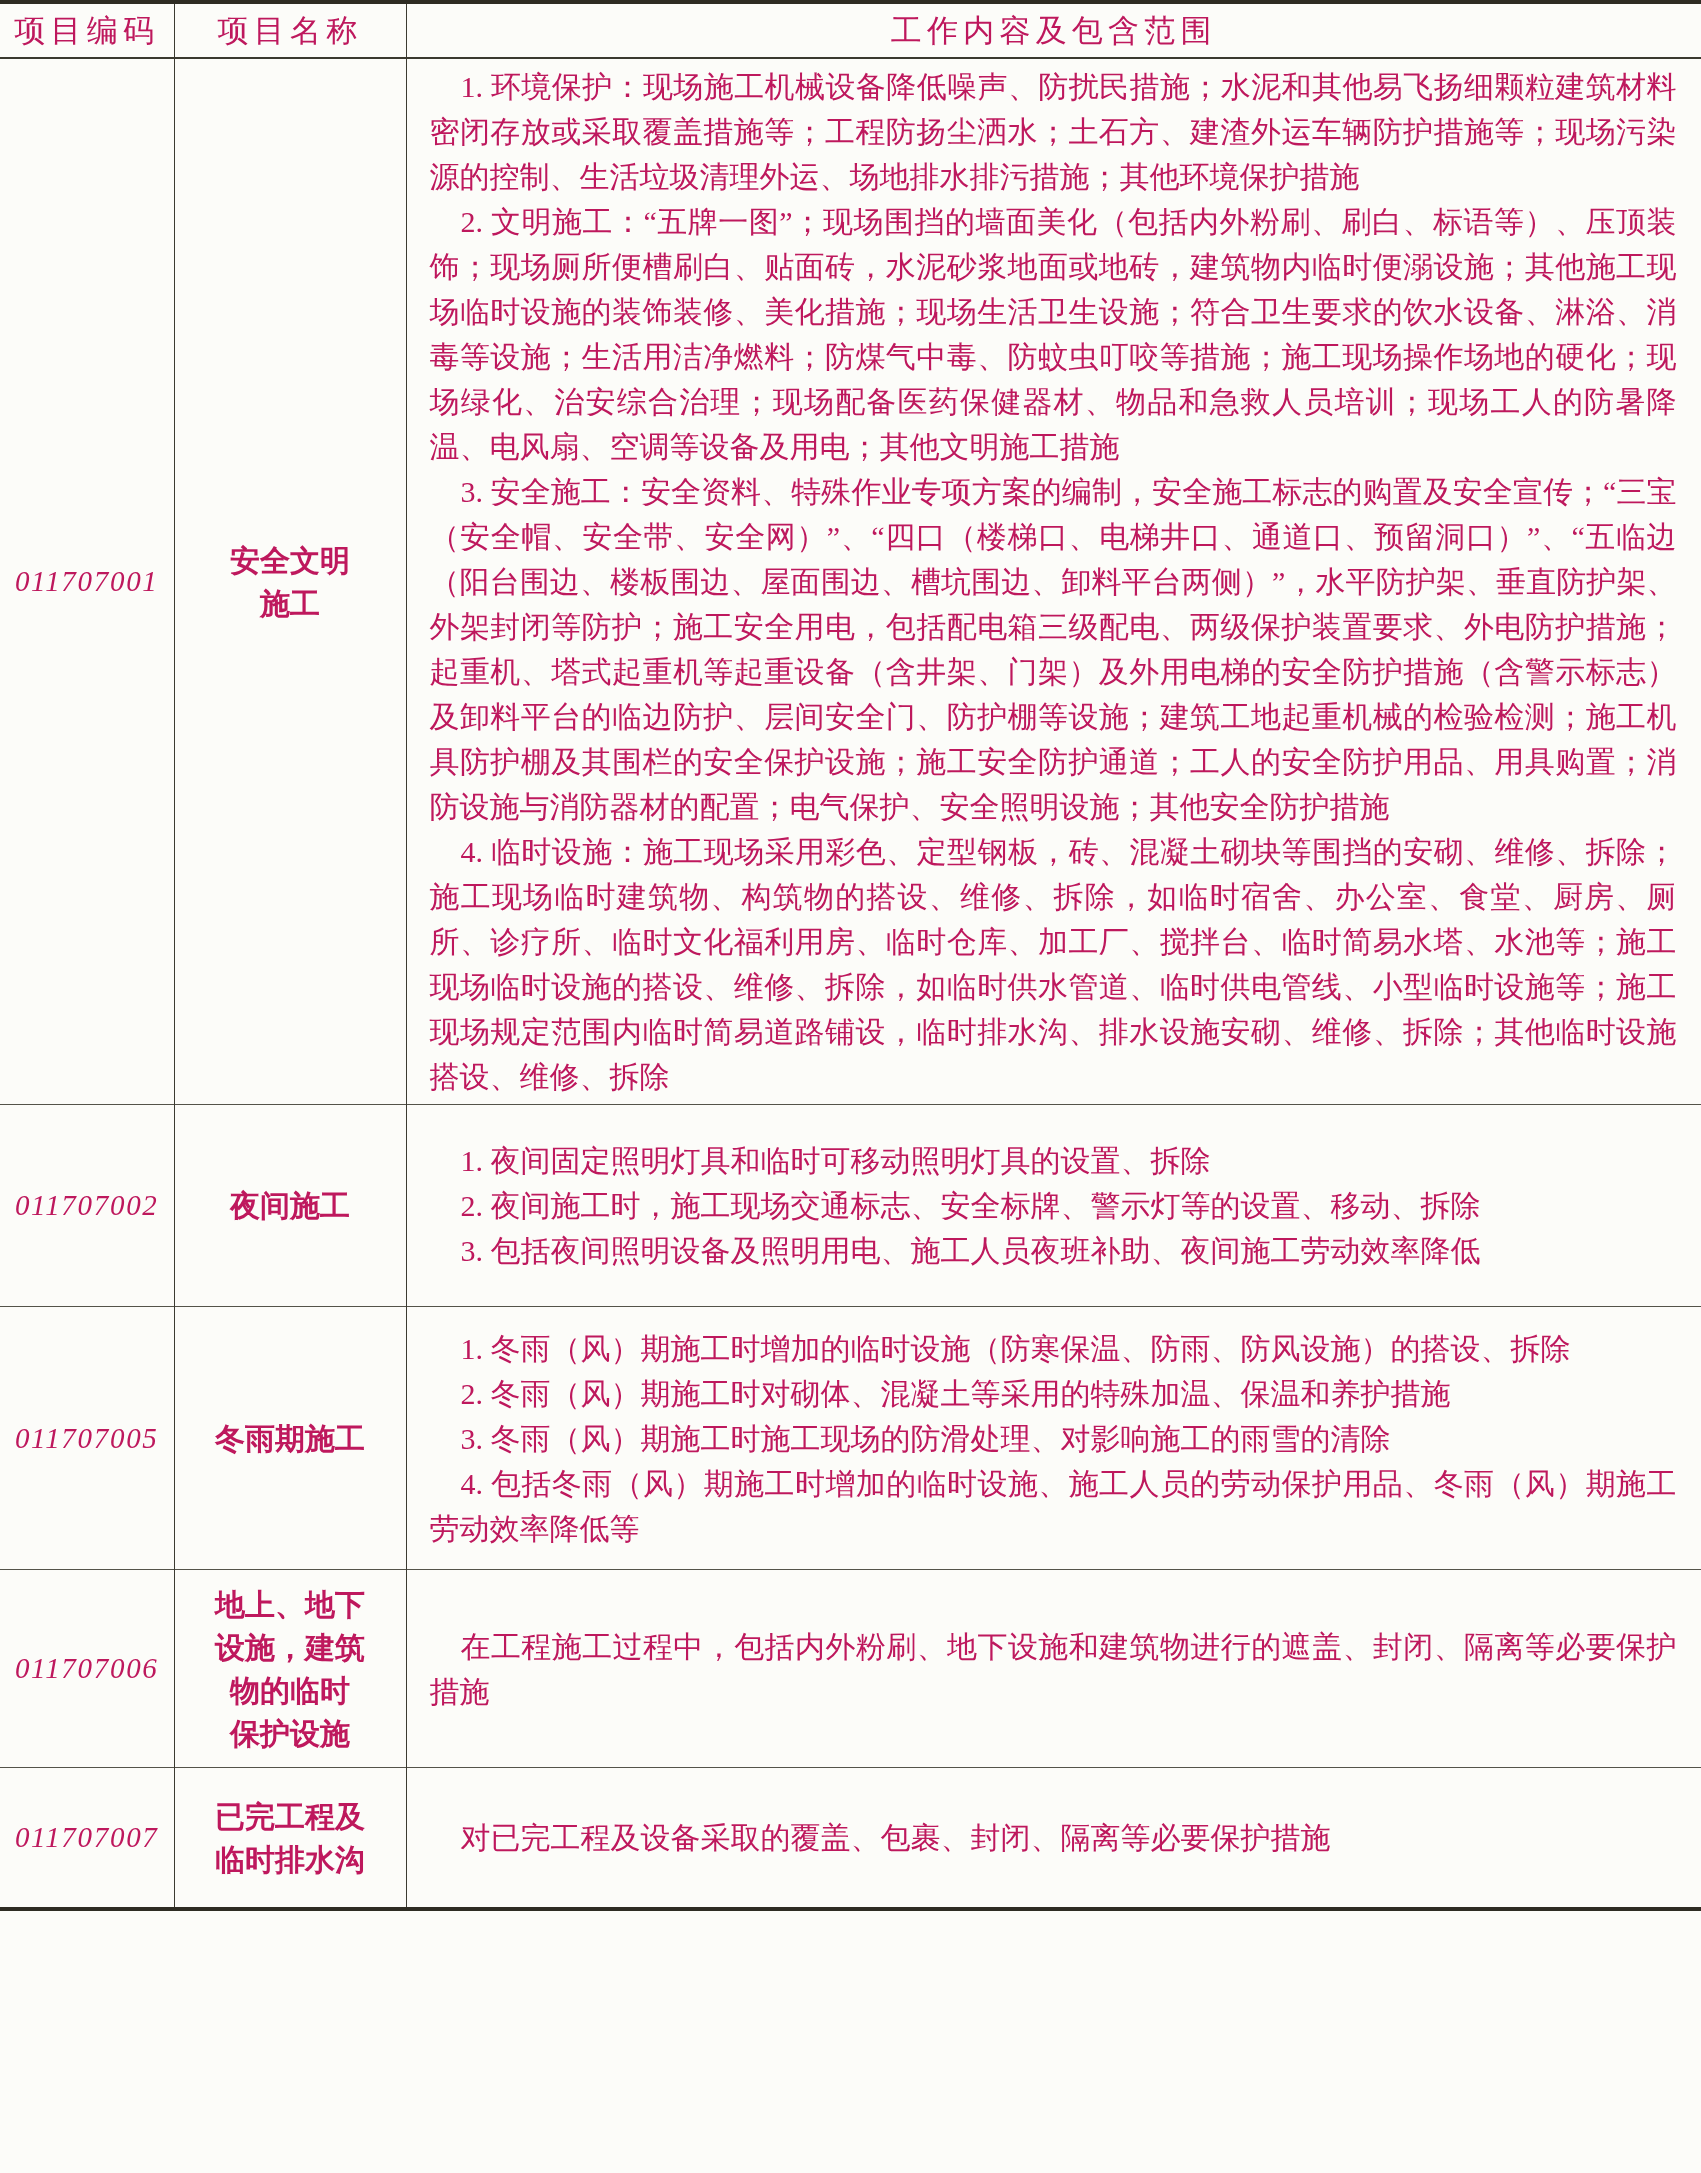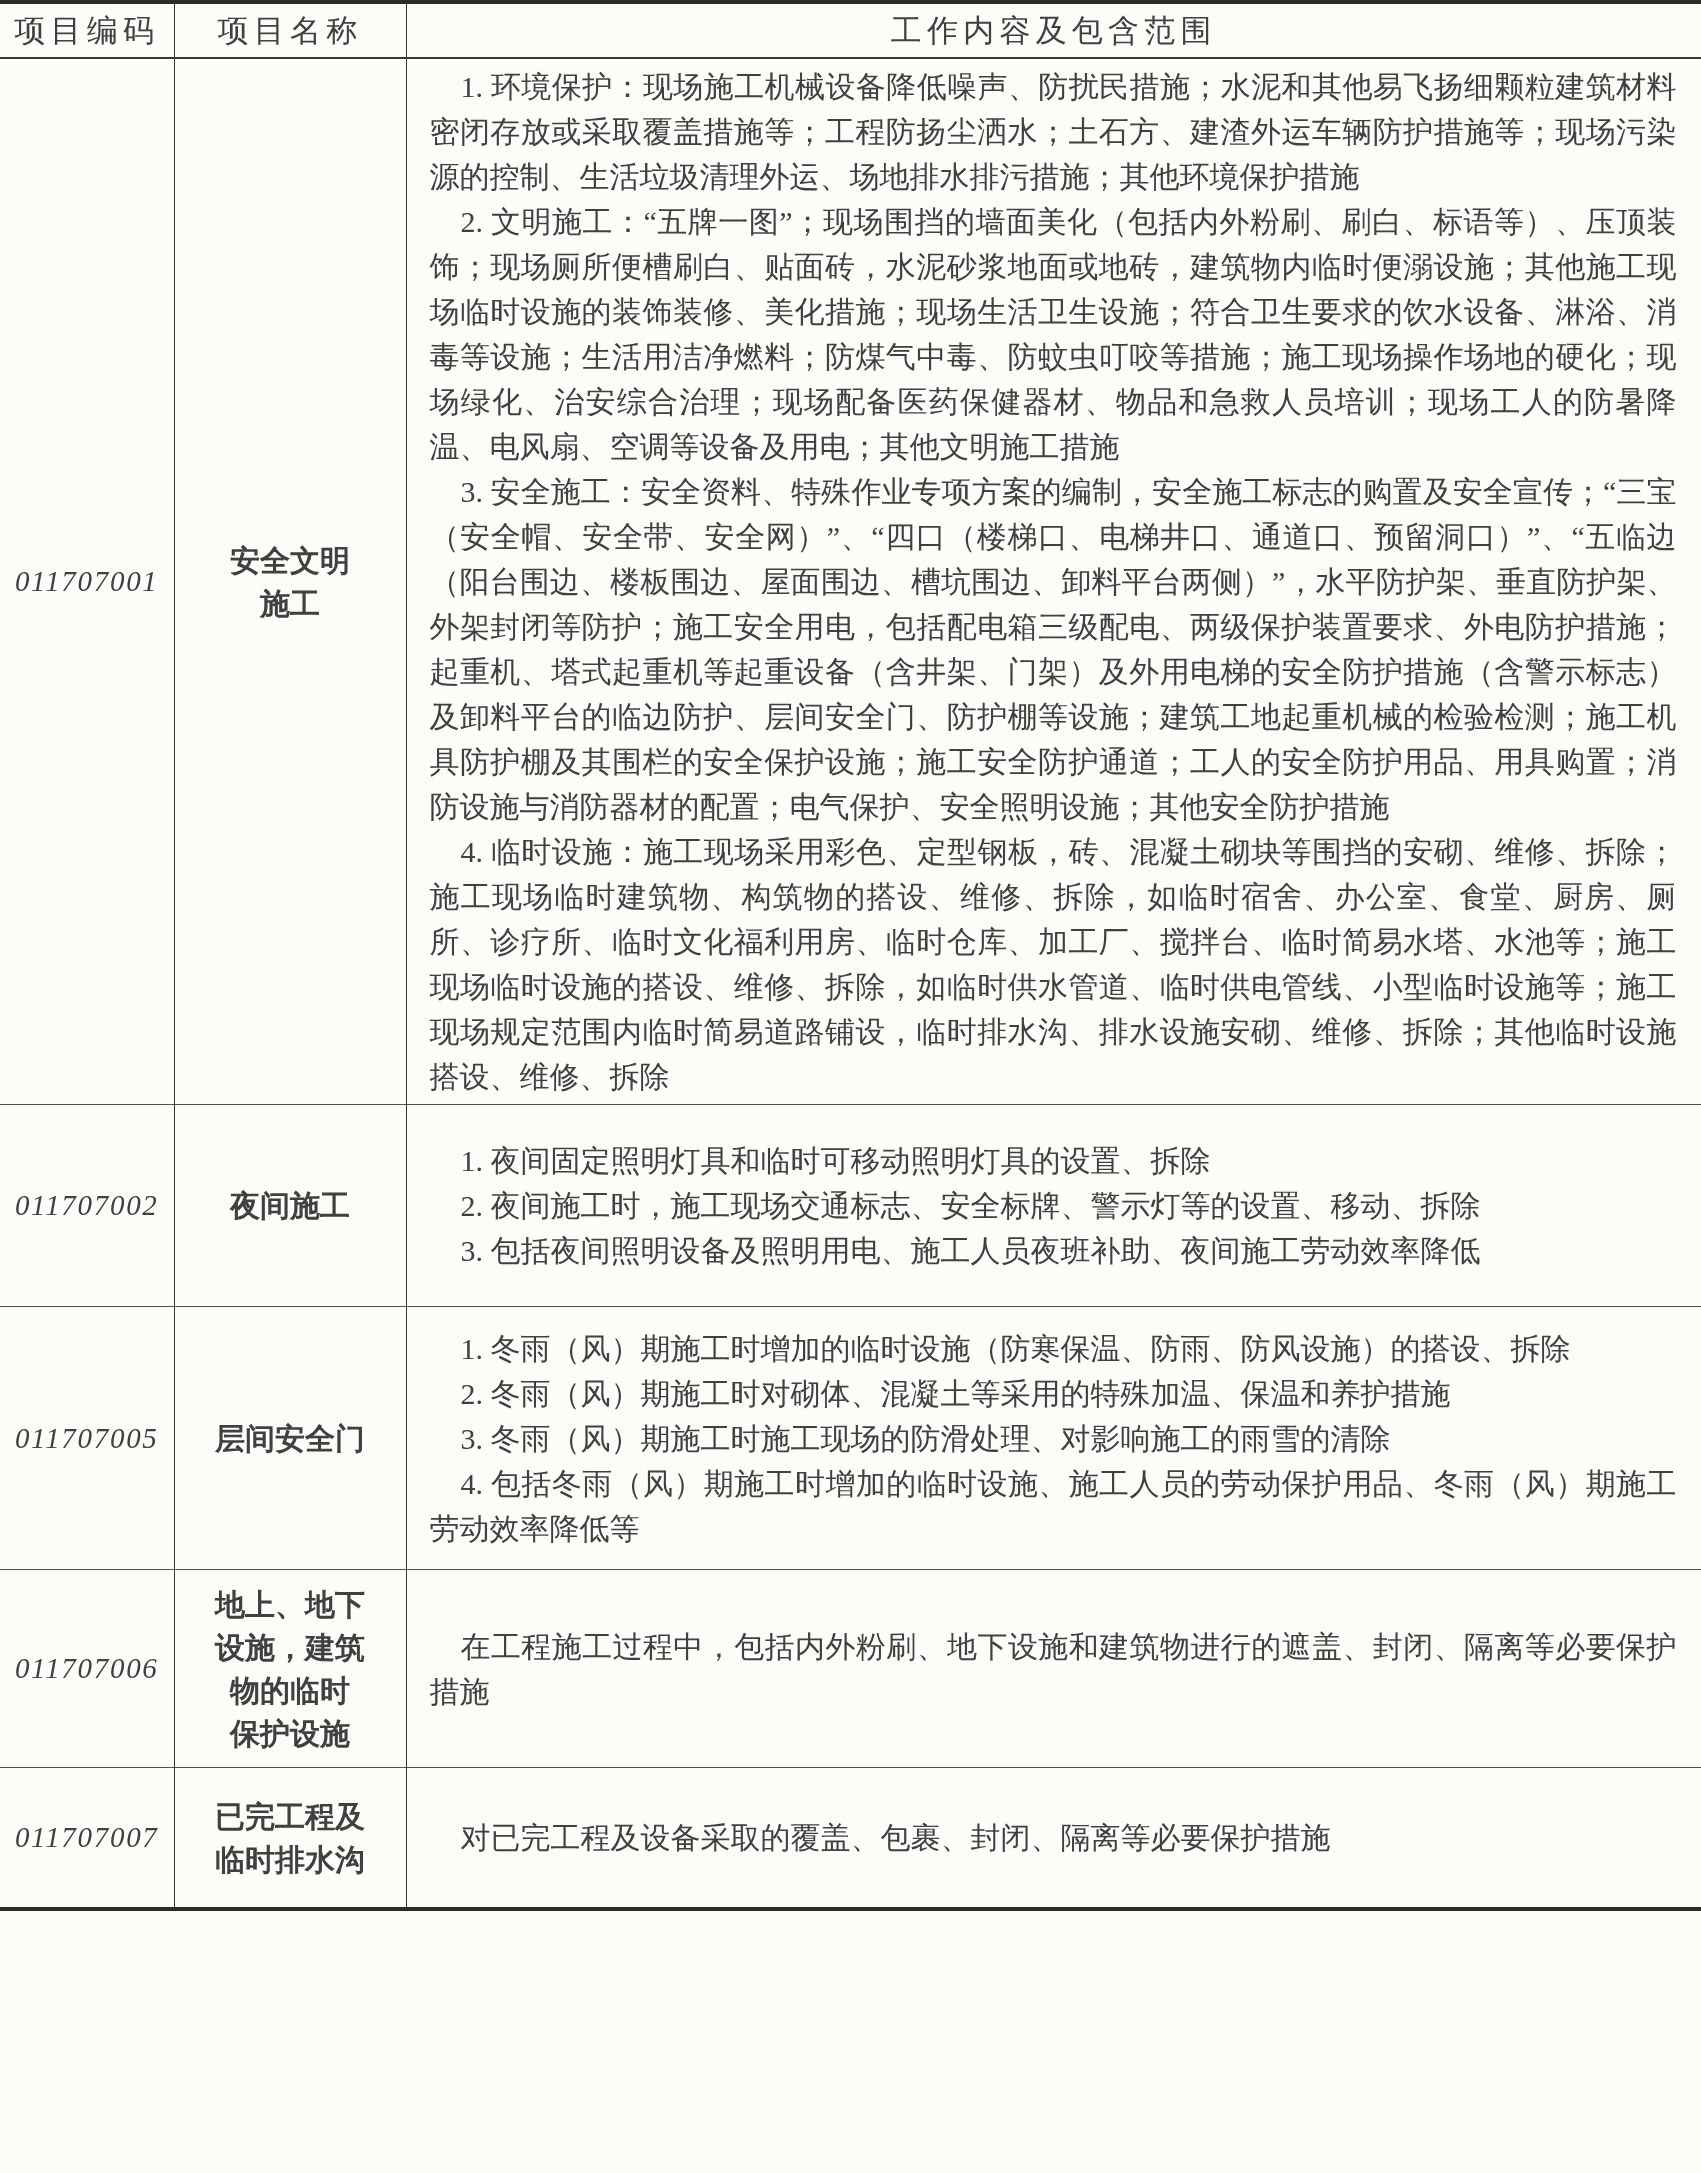--- a/index.html
+++ b/index.html
@@ -8,21 +8,21 @@
     background: #e8e8e4;
   }
   .page {
     width: 1701px;
     height: 2174px;
     margin: 0 auto;
     background: #fcfcf9;
     box-sizing: border-box;
     overflow: hidden;
     font-family: "Liberation Serif", "DejaVu Serif", serif;
-    color: #404040;
+    color: #be185d;
   }
   table.doc {
     width: 1701px;
     table-layout: fixed;
     border-collapse: collapse;
     border-top: 4.4px solid #2e2c23;
     border-bottom: 4.4px solid #2e2c23;
     background: #fcfcf9;
   }
   col.c1 { width: 174px; }
@@ -125,21 +125,21 @@
           <p class="para">2. 夜间施工时，施工现场交通标志、安全标牌、警示灯等的设置、移动、拆除</p>
           <p class="para">3. 包括夜间照明设备及照明用电、施工人员夜班补助、夜间施工劳动效率降低</p>
         </td>
       </tr>
 
 
 
       <tr class="r5">
         <td class="code">011707005</td>
         <td class="name">
-          <div class="nl">层间安全门</div>
+          <div class="nl">冬雨期施工</div>
         </td>
         <td class="content">
           <p class="para">1. 冬雨（风）期施工时增加的临时设施（防寒保温、防雨、防风设施）的搭设、拆除</p>
           <p class="para">2. 冬雨（风）期施工时对砌体、混凝土等采用的特殊加温、保温和养护措施</p>
           <p class="para">3. 冬雨（风）期施工时施工现场的防滑处理、对影响施工的雨雪的清除</p>
           <p class="para">4. 包括冬雨（风）期施工时增加的临时设施、施工人员的劳动保护用品、冬雨（风）期施工劳动效率降低等</p>
         </td>
       </tr>
 
       <tr class="r6">

